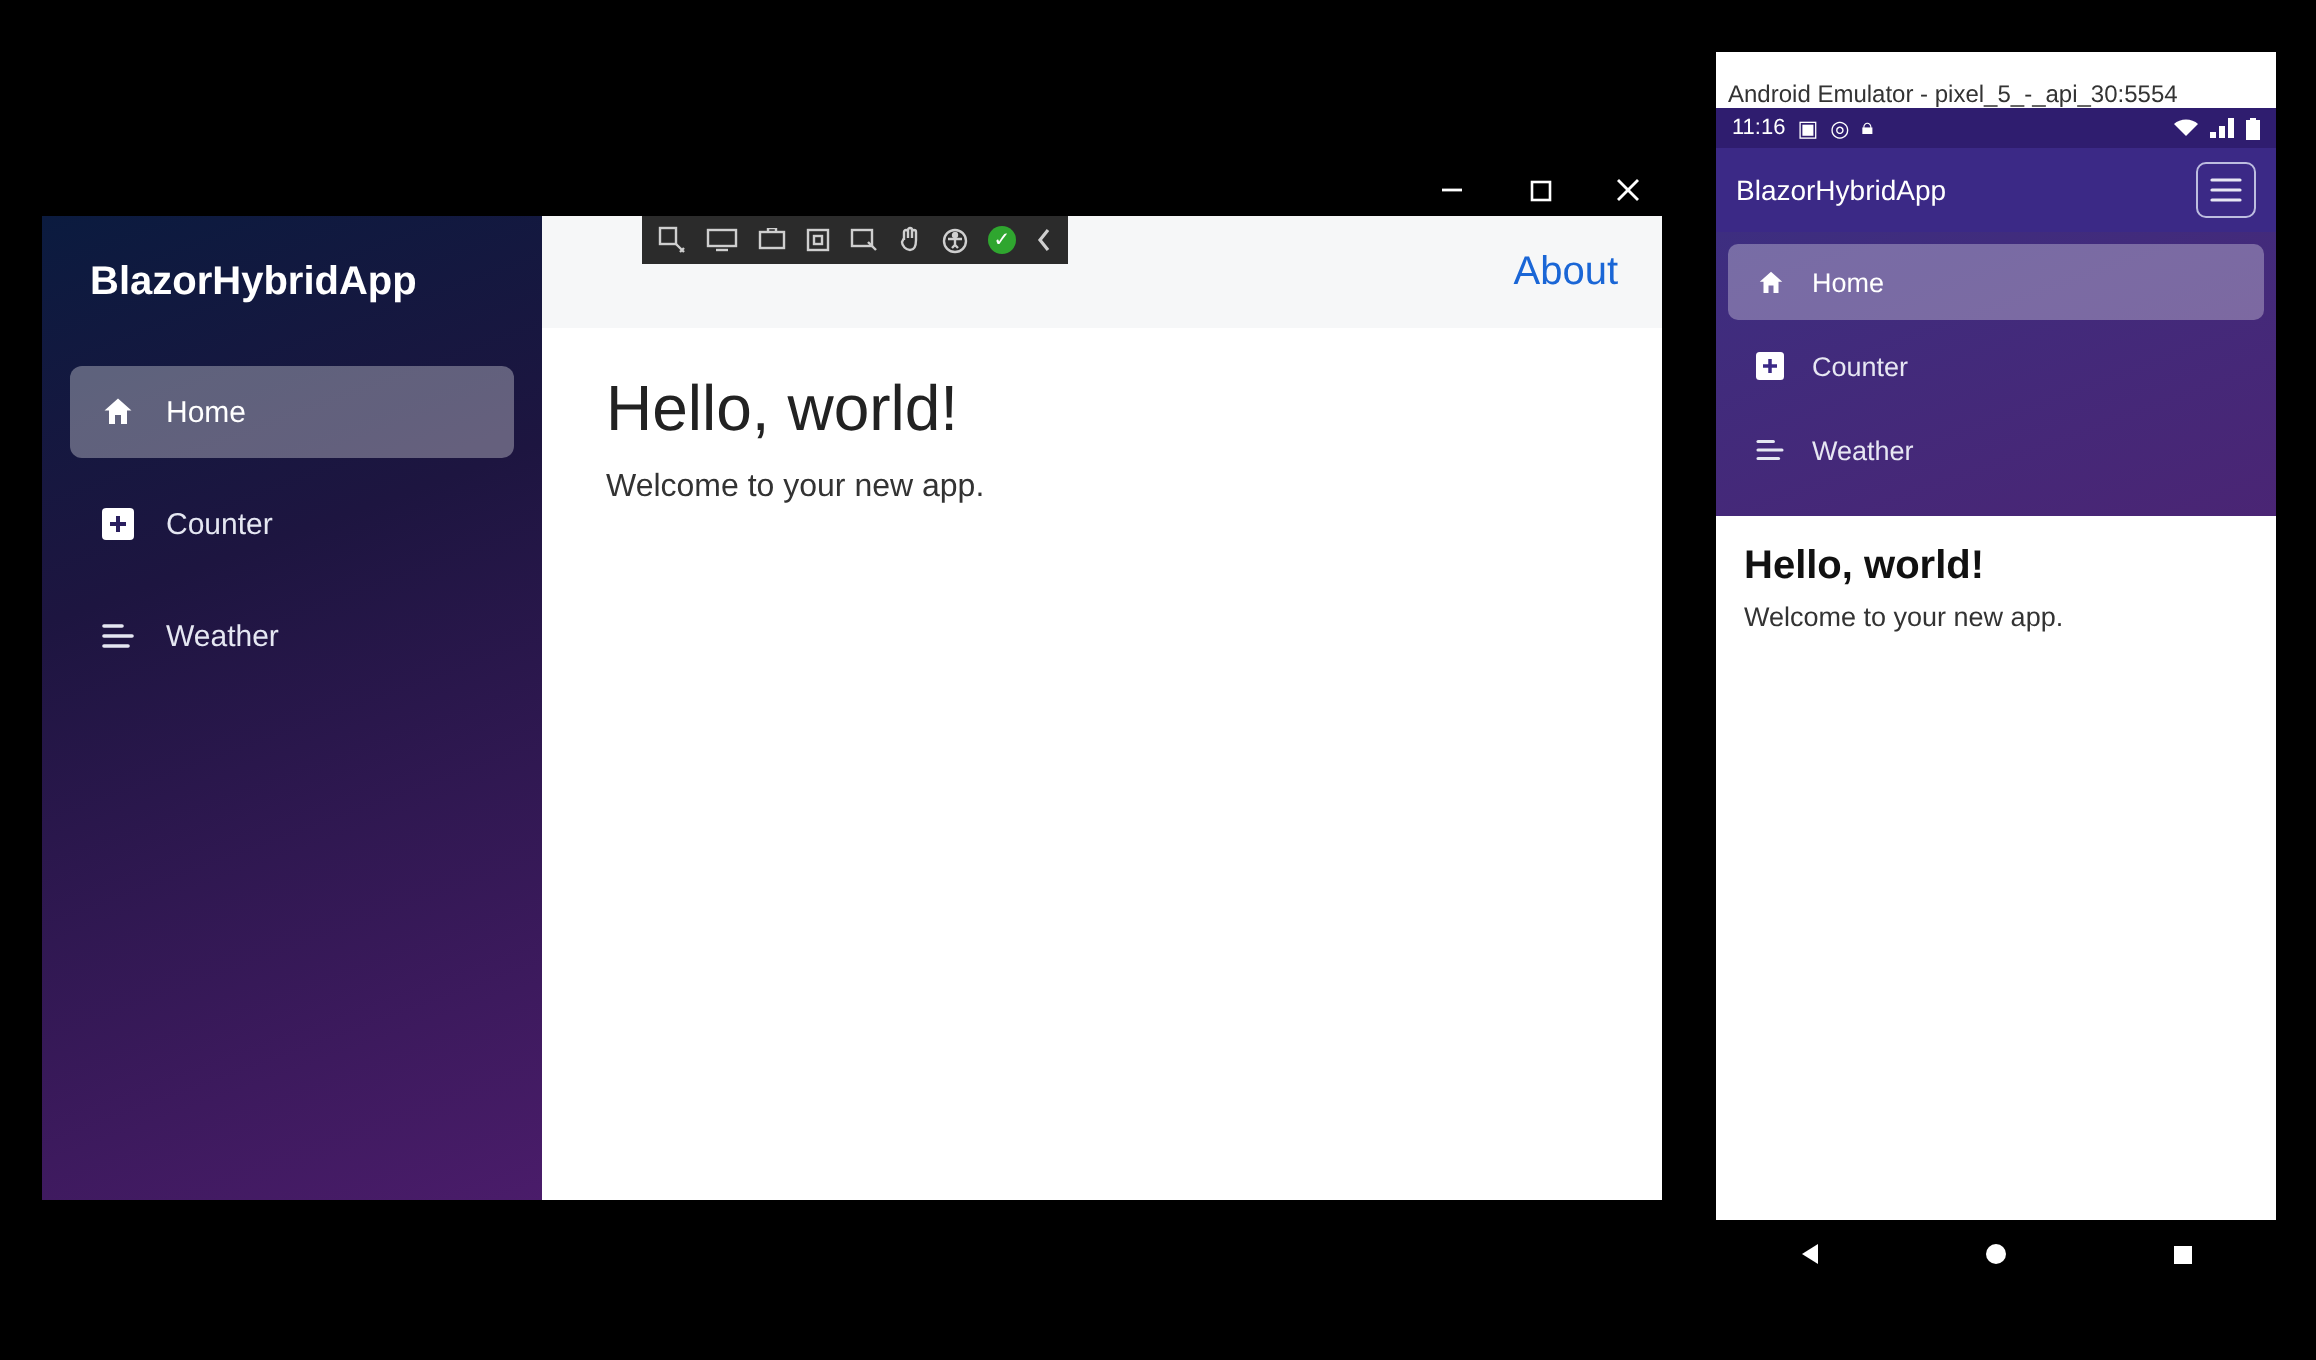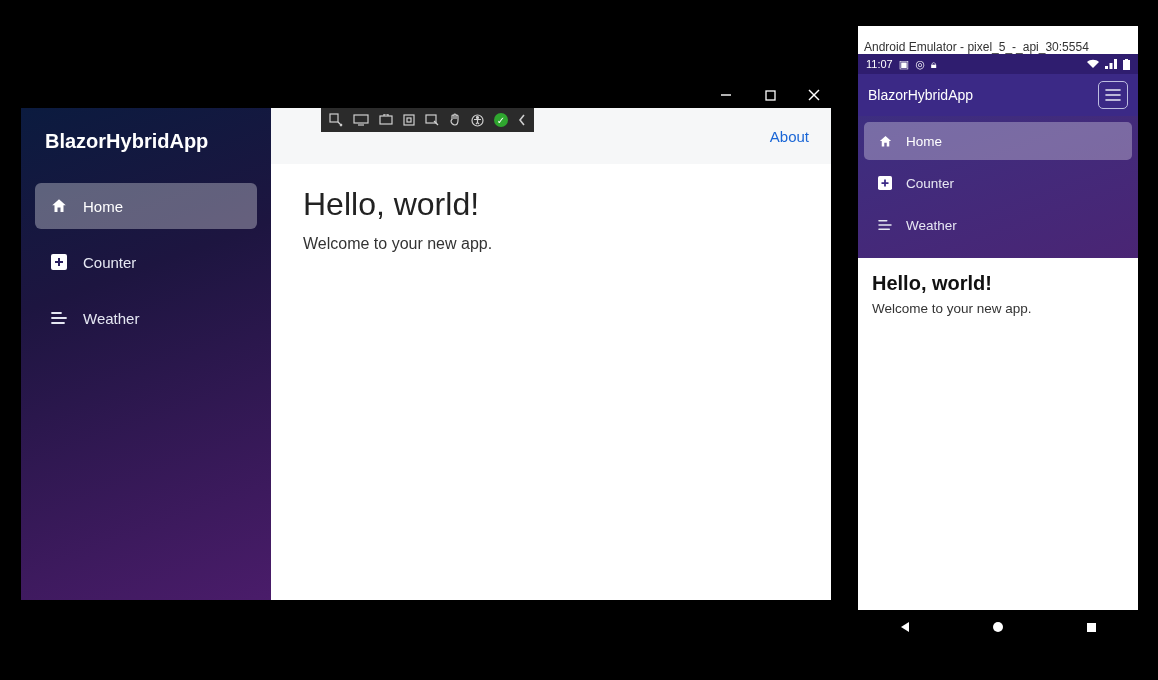--- a/index.html
+++ b/index.html
@@ -71,21 +71,21 @@
     position: relative;
   }
   .d-devtools {
     position:absolute; top:0; left:50px;
     height:24px; background:#2b2b2b;
     display:flex; align-items:center; gap:10px;
     padding: 0 8px;
   }
   .d-devtools .dt { color:#cfcfcf; display:flex; align-items:center; justify-content:center; }
   .dt-ok { width:14px;height:14px;border-radius:50%;background:#2fa62f;display:flex;align-items:center;justify-content:center;color:#fff;font-size:10px;}
-  .d-about { color:#1a66d6; font-size:15px; cursor:pointer; margin-left:auto; }
+  .d-about { color:#1a66d6; font-size:20px; cursor:pointer; margin-left:auto; }
   .d-content { padding: 22px 32px; }
   .d-content h1 { margin:0 0 12px 0; font-weight:400; font-size:32px; color:#222;}
   .d-content p { margin:0; font-size:16px; color:#333; }
 
   
   .emu {
     position:absolute;
     left: 858px; top: 26px;
     width: 280px;
     display:flex; flex-direction:column;
@@ -264,21 +264,21 @@
     </div>
   </div>
 </div>
 
 <div class="emu">
   <div class="emu-title">Android Emulator - pixel_5_-_api_30:5554</div>
 
   <div class="emu-screen">
     <div class="emu-status">
       <div class="left">
-        <span>11:07</span>
+        <span>11:16</span>
         <span>▣</span>
         <span>◎</span>
         <span>🔒︎</span>
       </div>
       <div class="right">
         <span>
             <svg width="12" height="10" viewBox="0 0 12 10" fill="#fff">
               <path d="M6 9L0 3c3-3 9-3 12 0z"></path>
             </svg>
           </span>

